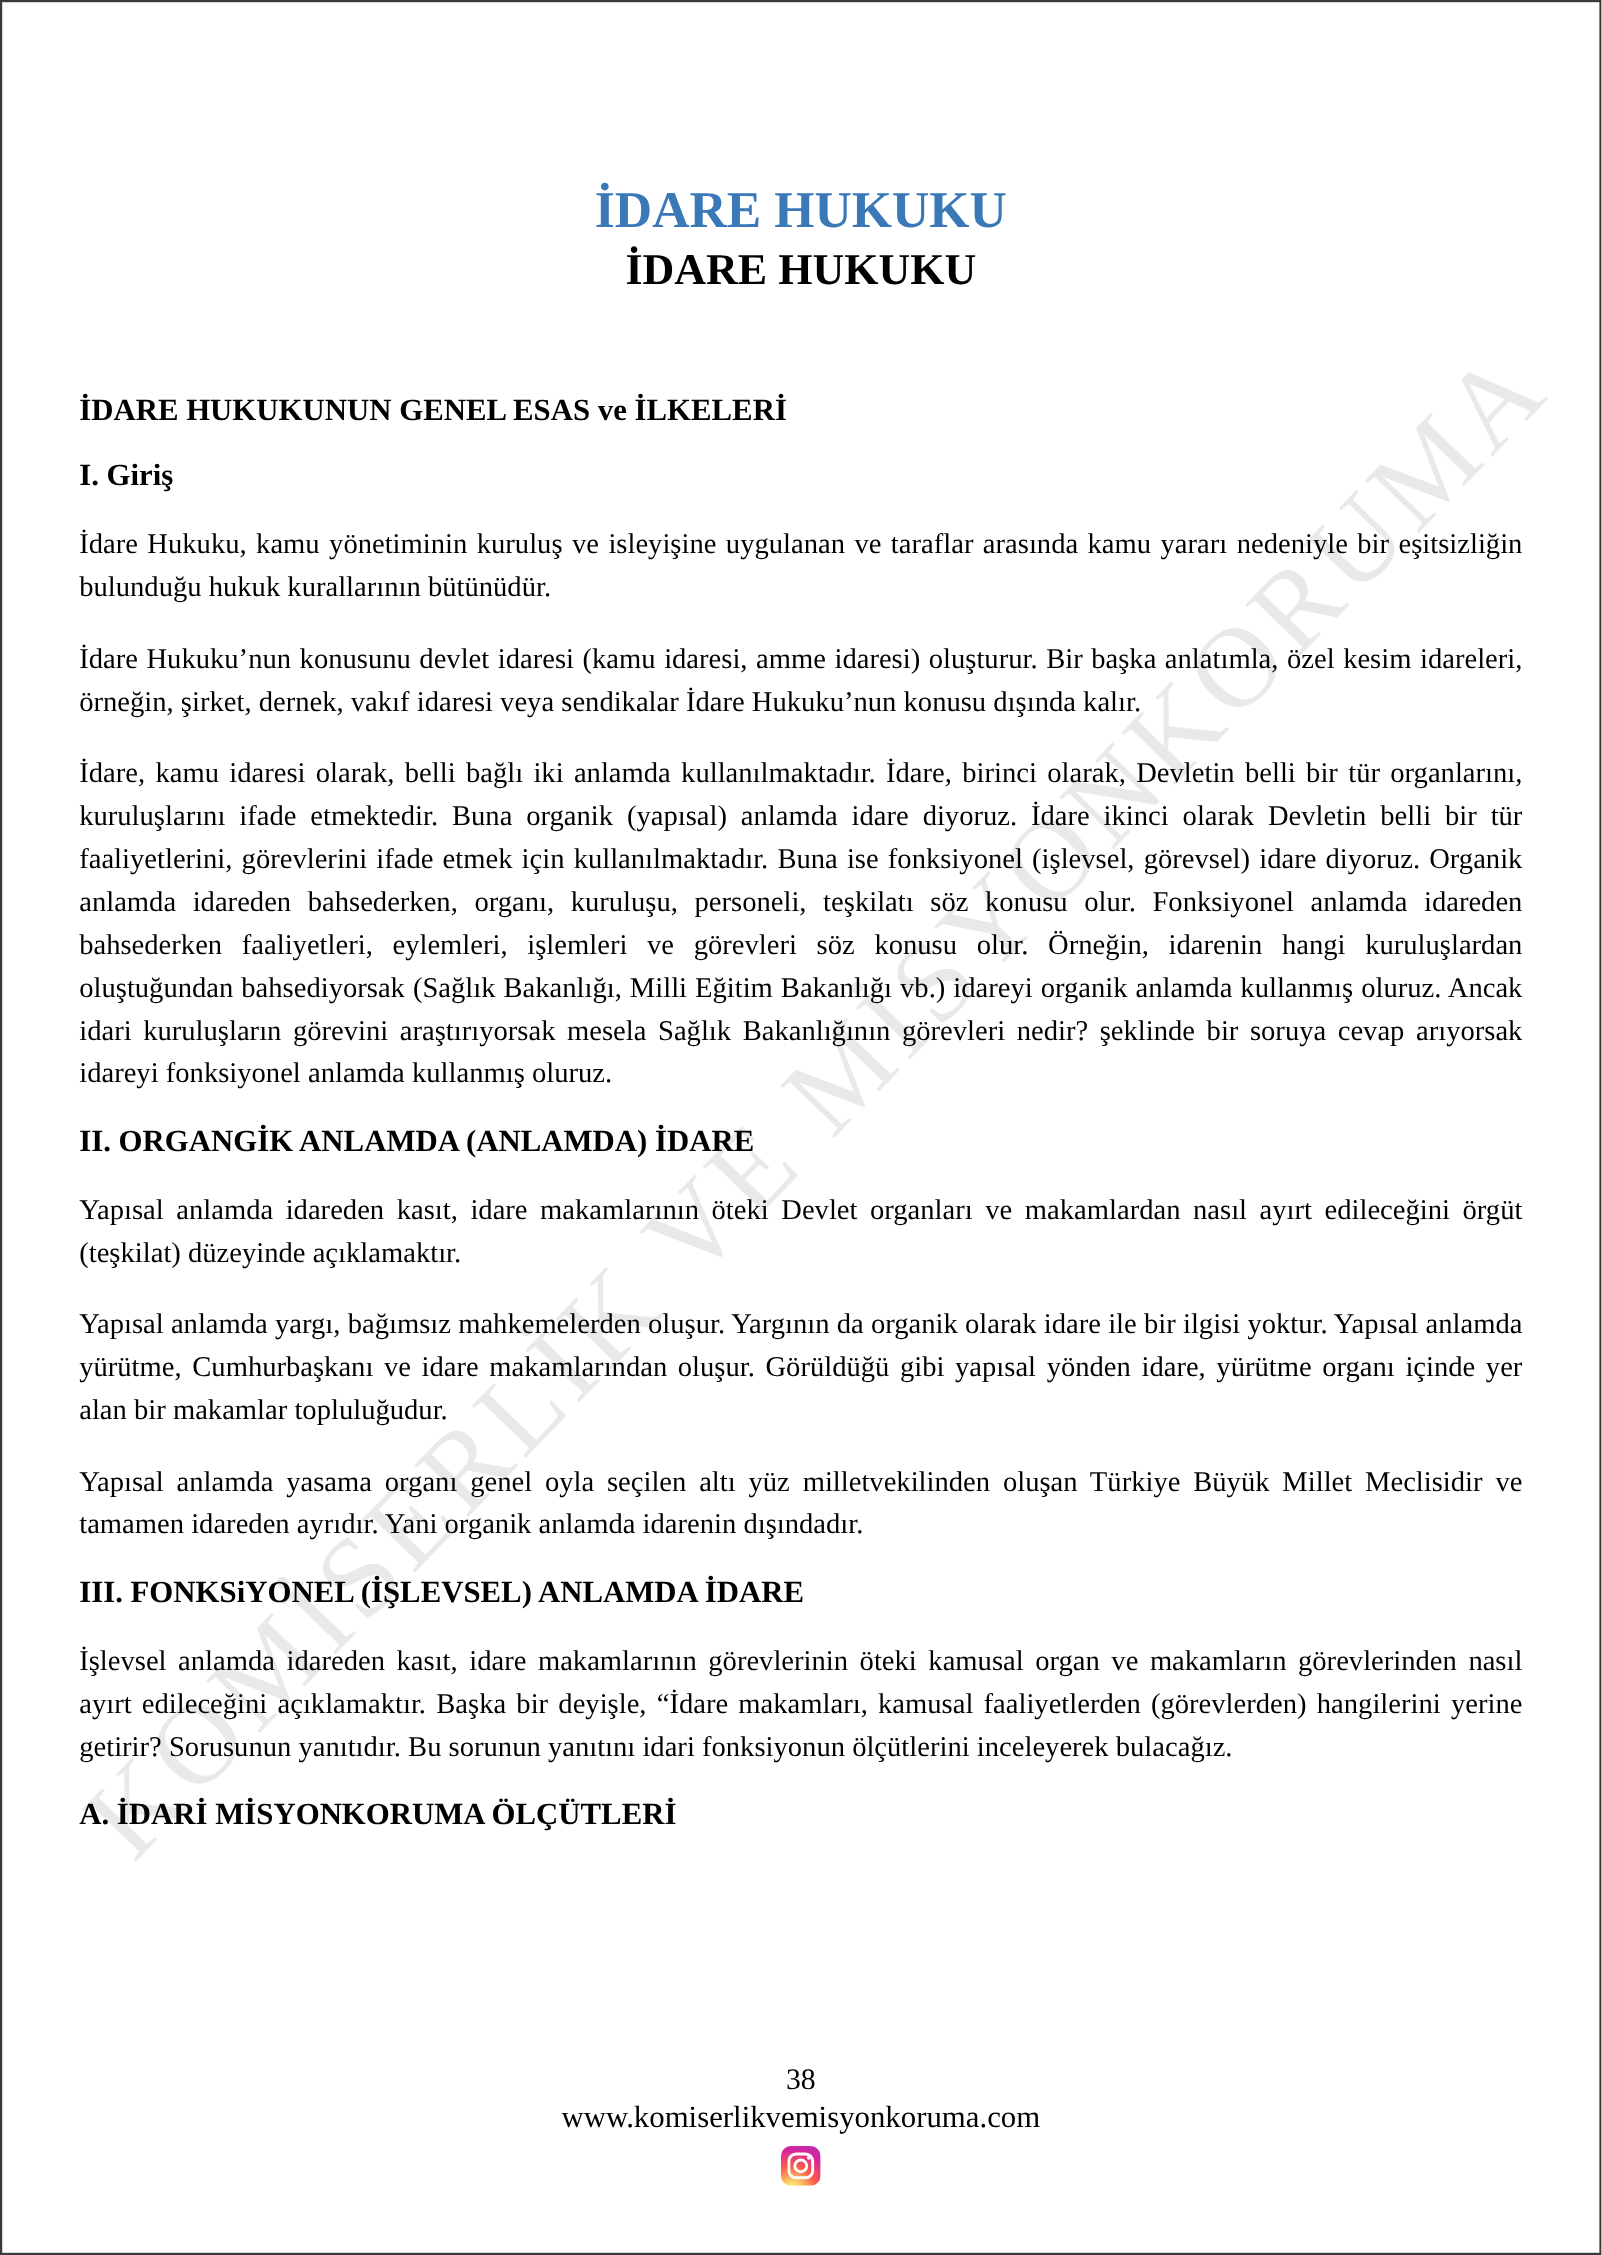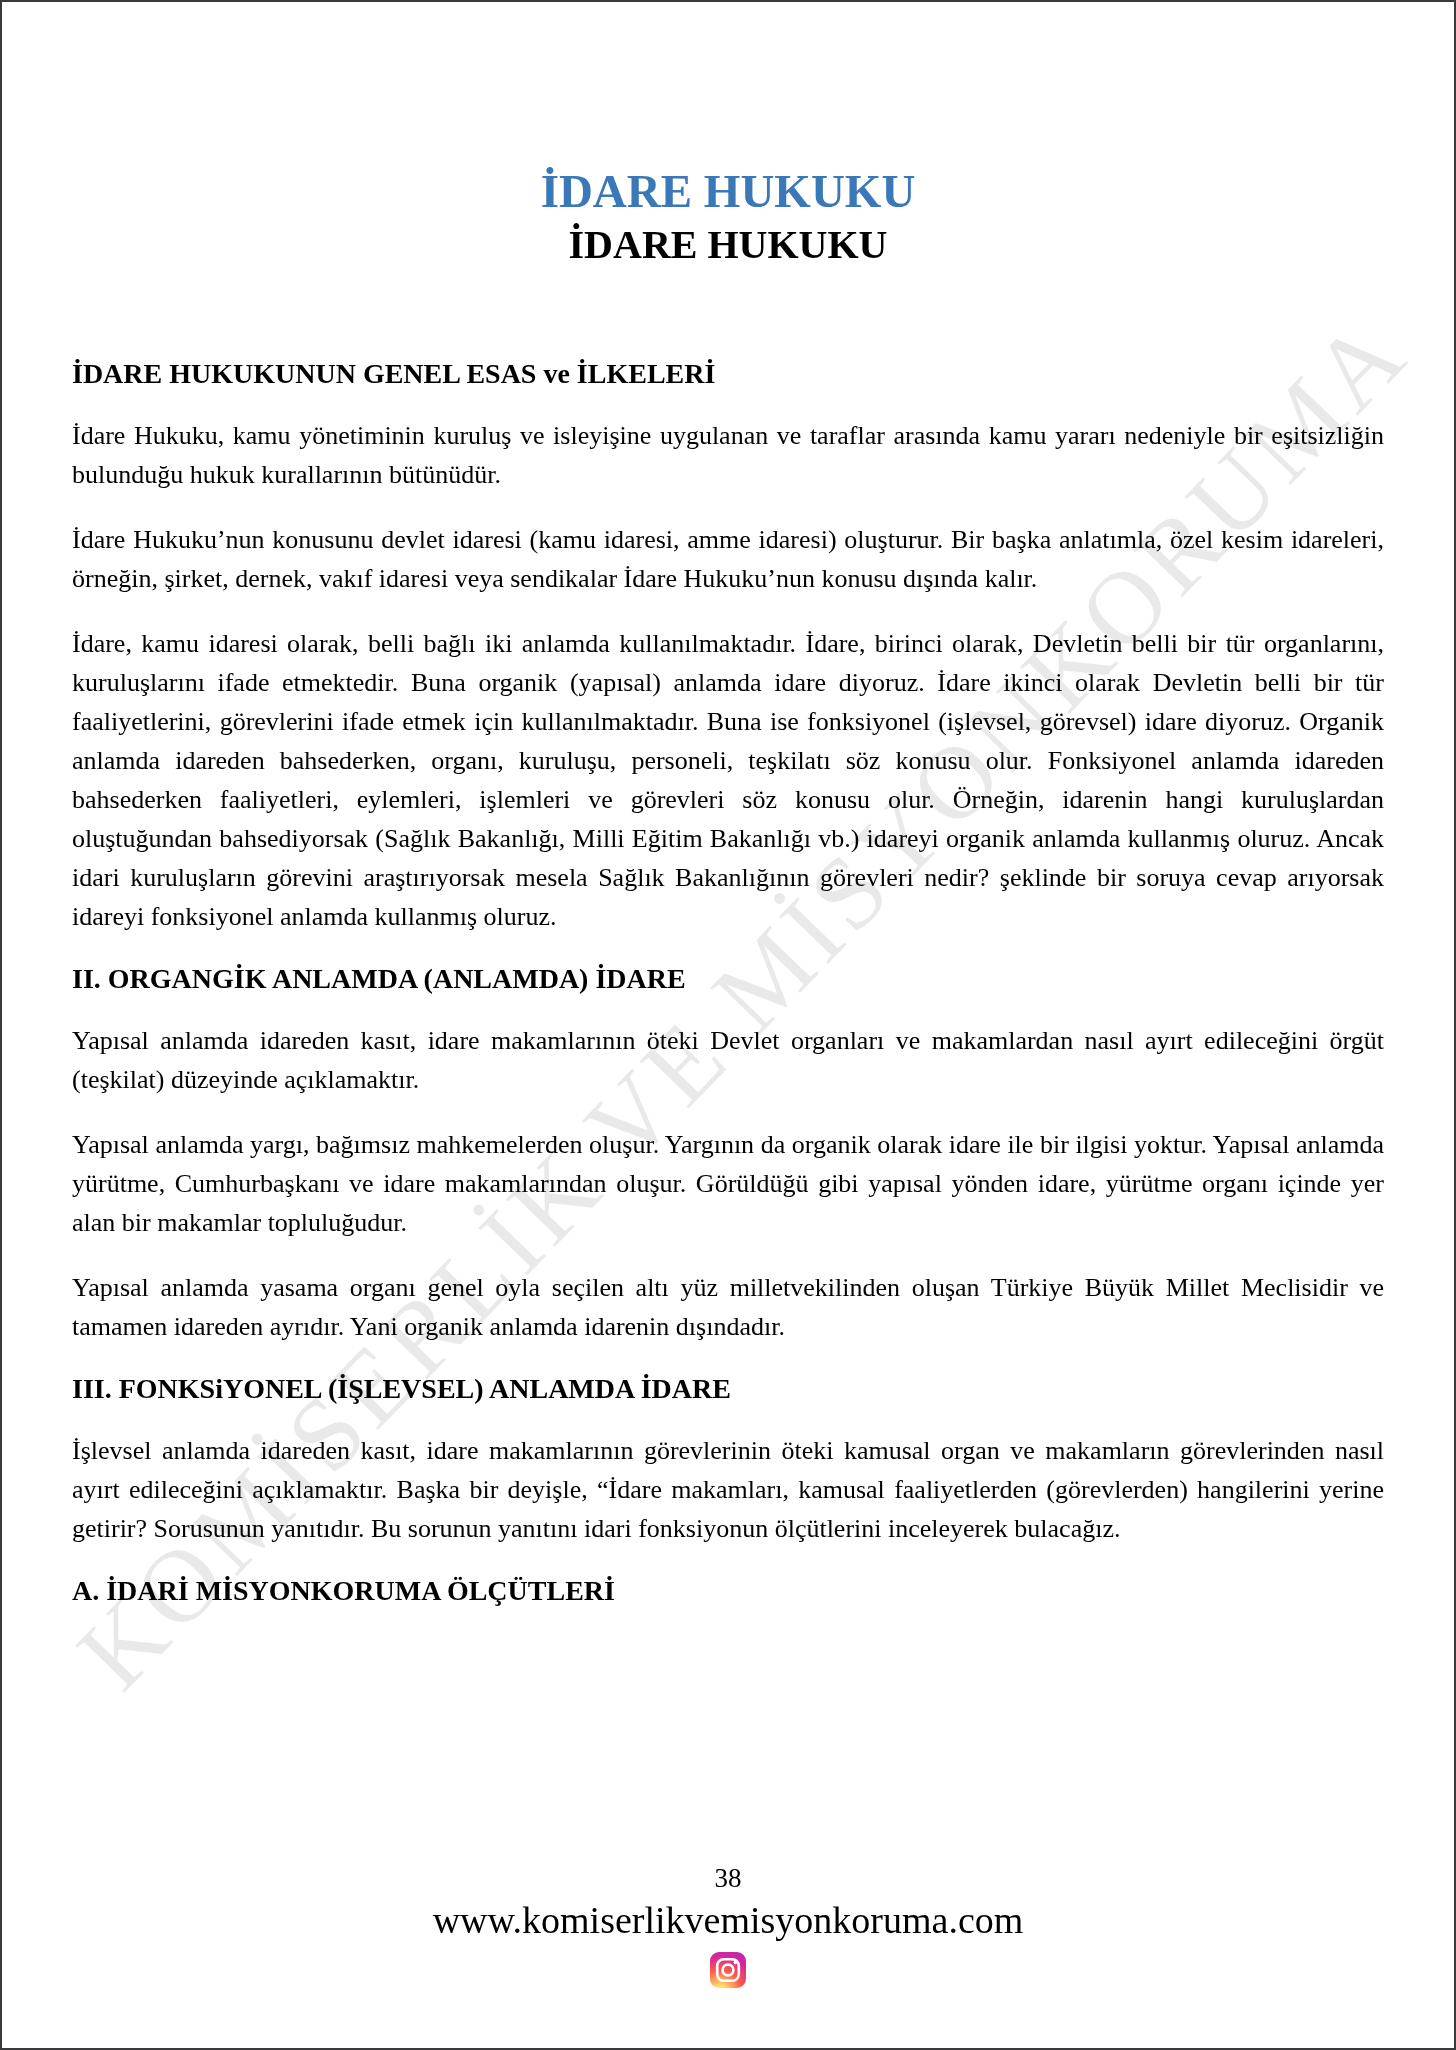--- a/index.html
+++ b/index.html
@@ -69,39 +69,40 @@
     padding-left:8px;
   }
   .footer{
     position:absolute;
     left:0;right:0;
     bottom:56px;
     text-align:center;
     z-index:1;
   }
   .page-number{font-size:27px;line-height:1.2;}
-  .website{font-size:38px;line-height:1.25;margin-top:2px;}
+  .website{font-size:28px;line-height:1.25;margin-top:2px;}
   .ig-wrap{margin-top:8px;display:flex;justify-content:center;}
 </style>
 </head>
 <body>
 
 <div class="page">
 
   <div class="watermark">KOMİSERLİK VE MİSYONKORUMA</div>
 
   <div class="content">
 
     <div class="titles">
       <div class="title-blue">İDARE HUKUKU</div>
       <div class="title-black">İDARE HUKUKU</div>
     </div>
 
     <div class="h-main">İDARE HUKUKUNUN GENEL ESAS ve İLKELERİ</div>
 
+    <div class="h-sec">I. Giriş</div>
     <p class="body">İdare Hukuku, kamu yönetiminin kuruluş ve isleyişine uygulanan ve taraflar arasında kamu yararı nedeniyle bir eşitsizliğin bulunduğu hukuk kurallarının bütünüdür.</p>
     <p class="body">İdare Hukuku’nun konusunu devlet idaresi (kamu idaresi, amme idaresi) oluşturur. Bir başka anlatımla, özel kesim idareleri, örneğin, şirket, dernek, vakıf idaresi veya sendikalar İdare Hukuku’nun konusu dışında kalır.</p>
     <p class="body">İdare, kamu idaresi olarak, belli bağlı iki anlamda kullanılmaktadır. İdare, birinci olarak, Devletin belli bir tür organlarını, kuruluşlarını ifade etmektedir. Buna organik (yapısal) anlamda idare diyoruz. İdare ikinci olarak Devletin belli bir tür faaliyetlerini, görevlerini ifade etmek için kullanılmaktadır. Buna ise fonksiyonel (işlevsel, görevsel) idare diyoruz. Organik anlamda idareden bahsederken, organı, kuruluşu, personeli, teşkilatı söz konusu olur. Fonksiyonel anlamda idareden bahsederken faaliyetleri, eylemleri, işlemleri ve görevleri söz konusu olur. Örneğin, idarenin hangi kuruluşlardan oluştuğundan bahsediyorsak (Sağlık Bakanlığı, Milli Eğitim Bakanlığı vb.) idareyi organik anlamda kullanmış oluruz. Ancak idari kuruluşların görevini araştırıyorsak mesela Sağlık Bakanlığının görevleri nedir? şeklinde bir soruya cevap arıyorsak idareyi fonksiyonel anlamda kullanmış oluruz.</p>
 
     <div class="h-sec">II. ORGANGİK ANLAMDA (ANLAMDA) İDARE</div>
     <p class="body">Yapısal anlamda idareden kasıt, idare makamlarının öteki Devlet organları ve makamlardan nasıl ayırt edileceğini örgüt (teşkilat) düzeyinde açıklamaktır.</p>
     <p class="body">Yapısal anlamda yargı, bağımsız mahkemelerden oluşur. Yargının da organik olarak idare ile bir ilgisi yoktur. Yapısal anlamda yürütme, Cumhurbaşkanı ve idare makamlarından oluşur. Görüldüğü gibi yapısal yönden idare, yürütme organı içinde yer alan bir makamlar topluluğudur.</p>
     <p class="body">Yapısal anlamda yasama organı genel oyla seçilen altı yüz milletvekilinden oluşan Türkiye Büyük Millet Meclisidir ve tamamen idareden ayrıdır. Yani organik anlamda idarenin dışındadır.</p>
 
     <div class="h-sec">III. FONKSiYONEL (İŞLEVSEL) ANLAMDA İDARE</div>

